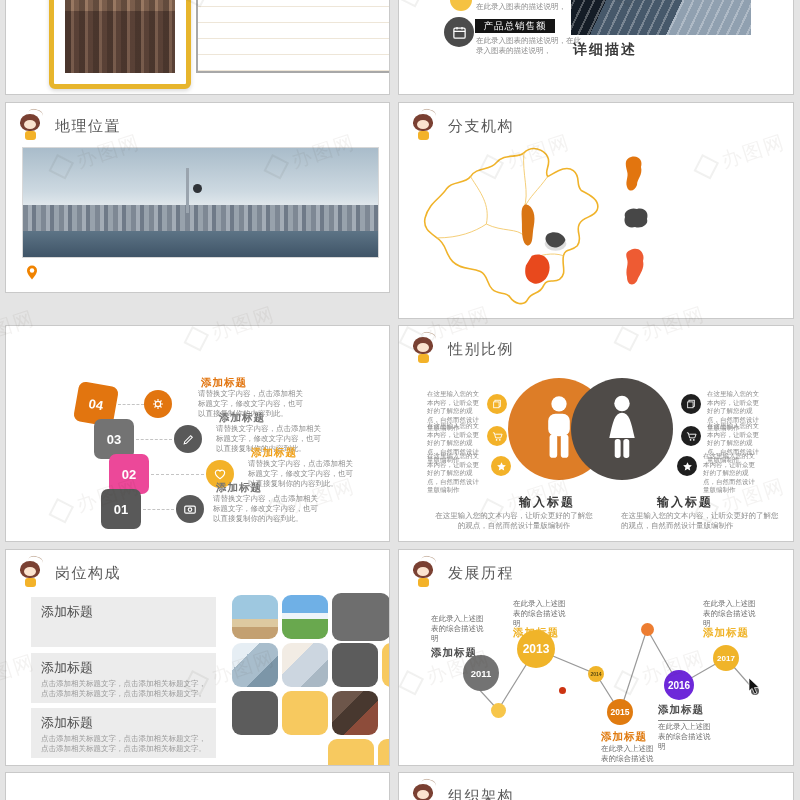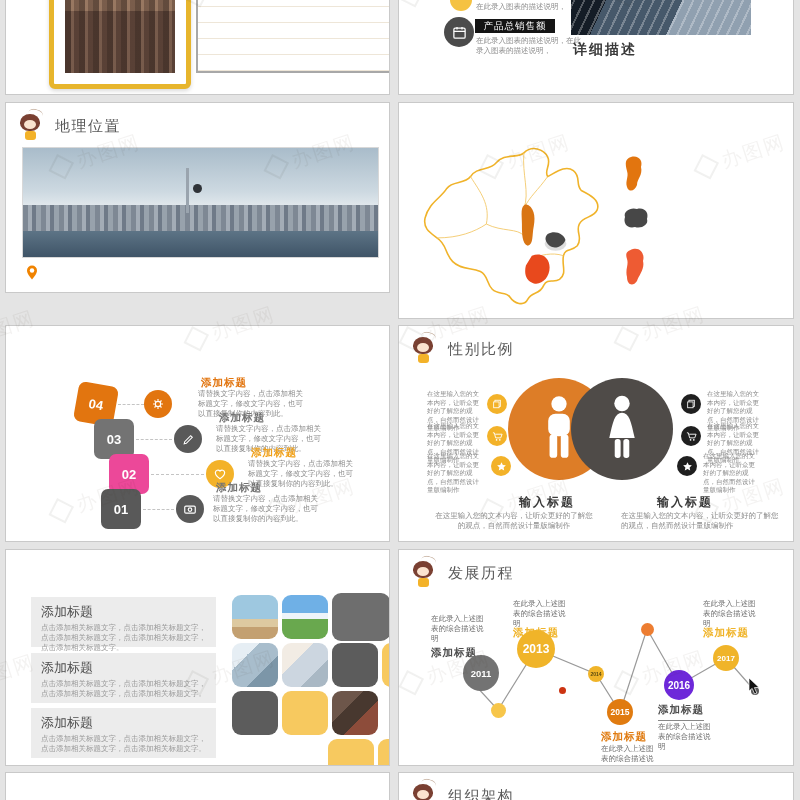--- a/index.html
+++ b/index.html
@@ -91,20 +91,29 @@
   </div>
   <div class="a" style="left:20px;top:162px">
     <svg width="12" height="15" viewBox="0 0 24 30">
         <path d="M12 1a10 10 0 0 0-10 10c0 7 10 18 10 18s10-11 10-18A10 10 0 0 0 12 1z" fill="#f08300"></path>
         <circle cx="12" cy="11" r="4.5" fill="#fff"></circle>
       </svg>
   </div>
 </div>
 
 <div class="slide" style="left:398px;top:102px;width:396px;height:217px">
+  <div class="hd">
+    <div class="mascot">
+        <i class="m-arc"></i>
+        <i class="m-hair a"></i>
+        <i class="m-face a"></i>
+        <i class="m-body a"></i>
+      </div>
+    <div class="ttl">分支机构</div>
+  </div>
   <svg class="a" style="left:8px;top:38px" width="218" height="176" viewBox="0 0 220 178">
     <path d="M18 78 C22 62 34 58 40 48 C46 40 58 44 64 36 C70 26 84 30 90 22 C98 12 112 18 118 12 C126 4 138 8 142 16 C146 24 138 30 142 36 C150 32 160 24 168 30 C176 36 170 44 176 50 C184 54 196 60 192 70 C188 78 178 76 174 84 C170 92 178 98 172 106 C166 112 160 108 158 116 C156 126 162 134 154 140 C148 144 142 138 138 146 C134 156 126 152 122 160 C118 168 108 164 104 158 C100 152 92 156 86 150 C80 144 82 136 74 132 C64 128 54 130 46 122 C38 114 40 104 30 98 C22 92 16 88 18 78 Z" fill="none" stroke="#f0b32a" stroke-width="1.6"></path>
     <path d="M64 36 C74 52 84 64 80 84 M80 84 C96 92 112 88 118 96 M118 12 C116 34 124 52 118 68 M142 36 C132 50 124 56 118 68 M30 98 C52 98 68 92 80 84 M158 116 C146 112 134 116 128 118" fill="none" stroke="#f3c868" stroke-width="0.9"></path>
     <path d="M120 64 C128 66 130 76 128 86 C126 96 128 104 122 106 C116 104 116 94 116 84 C116 74 114 66 120 64 Z" fill="#d97514"></path>
     <ellipse cx="150" cy="104" rx="11" ry="7" fill="#bbb" opacity=".5"></ellipse>
     <path d="M142 94 C150 90 158 94 160 100 C158 106 150 110 144 106 C140 102 138 98 142 94 Z" fill="#474747"></path>
     <path d="M126 116 C136 112 144 118 144 128 C144 138 136 146 128 144 C120 142 118 134 120 126 Z" fill="#e8491d"></path>
   </svg>
 
   <svg class="a" style="left:222px;top:52px" width="24" height="38" viewBox="0 0 24 38">
@@ -238,24 +247,32 @@
   </div>
   <div class="a tiny" style="left:304px;top:126px;width:58px">在这里输入您的文本内容，让听众更好的了解您的观点，自然而然设计量版编制作</div>
 
   <div class="a" style="left:120px;top:168px;font-size:12px;font-weight:bold;color:#3a3a3a;letter-spacing:2px">输入标题</div>
   <div class="a sm" style="left:35px;top:185px;width:160px;text-align:center">在这里输入您的文本内容，让听众更好的了解您的观点，自然而然设计量版编制作</div>
   <div class="a" style="left:258px;top:168px;font-size:12px;font-weight:bold;color:#3a3a3a;letter-spacing:2px">输入标题</div>
   <div class="a sm" style="left:222px;top:185px;width:160px">在这里输入您的文本内容，让听众更好的了解您的观点，自然而然设计量版编制作</div>
 </div>
 
 <div class="slide" style="left:5px;top:549px;width:385px;height:217px">
+  <div class="hd">
+    <div class="mascot">
+        <i class="m-arc"></i>
+        <i class="m-hair a"></i>
+        <i class="m-face a"></i>
+        <i class="m-body a"></i>
+      </div>
+    <div class="ttl">岗位构成</div>
+  </div>
 
   <div class="graybox" style="top:47px">
     <div class="gb-t">添加标题</div>
-    <div class="gb-x">点击添加相关标题文字，点击添加相关标题文字，点击添加相关标题文字，点击添加相关标题文字，点击添加相关标题文字。</div>
   </div>
   <div class="graybox" style="top:103px">
     <div class="gb-t">添加标题</div>
     <div class="gb-x">点击添加相关标题文字，点击添加相关标题文字，点击添加相关标题文字，点击添加相关标题文字。</div>
   </div>
   <div class="graybox" style="top:158px">
     <div class="gb-t">添加标题</div>
     <div class="gb-x">点击添加相关标题文字，点击添加相关标题文字，点击添加相关标题文字，点击添加相关标题文字。</div>
   </div>
 

